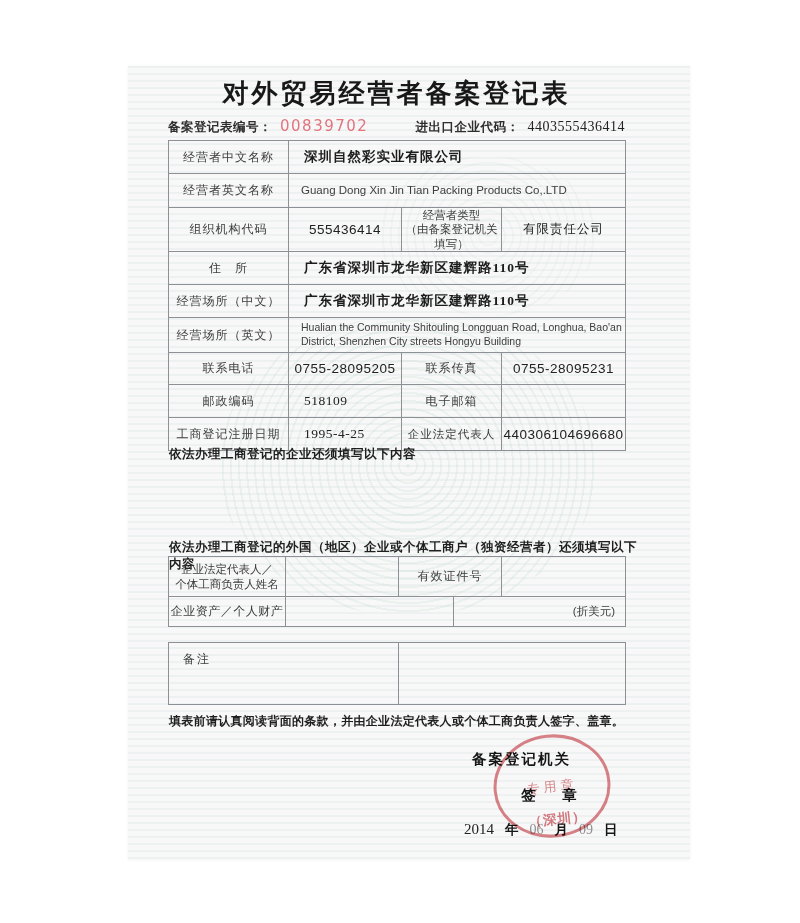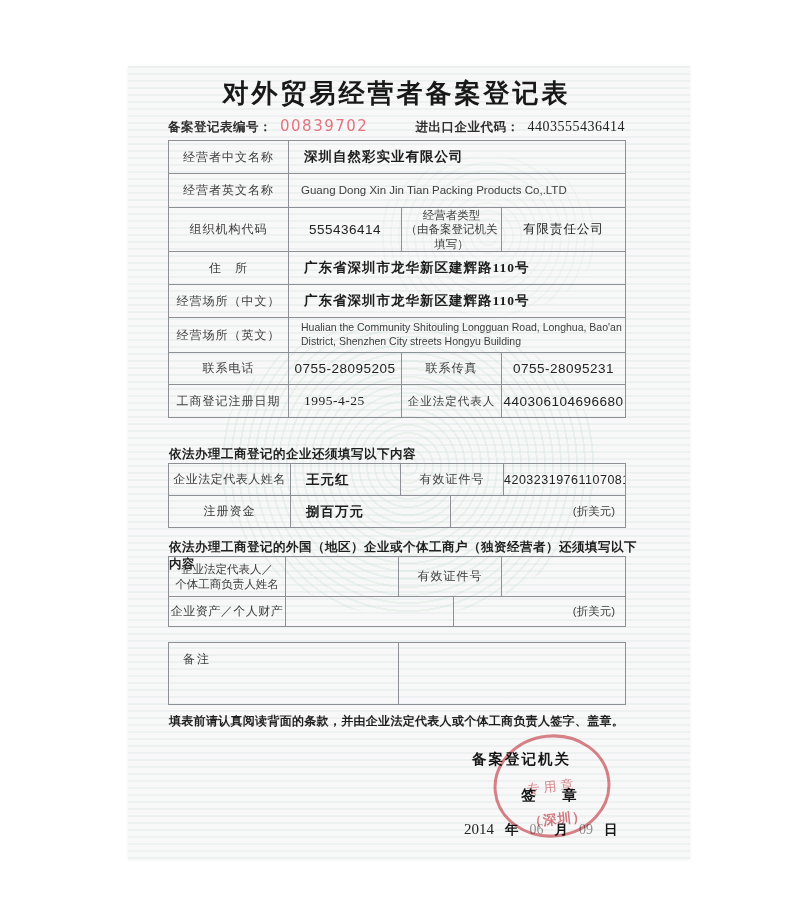--- a/index.html
+++ b/index.html
@@ -120,51 +120,35 @@
         <td class="lbl">经营场所（英文）</td>
         <td class="val-en" colspan="3">Hualian the Community Shitouling Longguan Road, Longhua, Bao'an District, Shenzhen City streets Hongyu Building</td>
       </tr>
       <tr style="height:32px">
         <td class="lbl">联系电话</td>
         <td class="val-num">0755-28095205</td>
         <td class="lbl">联系传真</td>
         <td class="val-num">0755-28095231</td>
       </tr>
       <tr style="height:33px">
+        <td class="lbl">邮政编码</td>
+        <td class="val-num-left">518109</td>
+        <td class="lbl">电子邮箱</td>
+        <td class="val-num"></td>
+      </tr>
+      <tr style="height:33px">
         <td class="lbl">工商登记注册日期</td>
         <td class="val-num-left">1995-4-25</td>
         <td class="lbl" style="font-size:11.5px">企业法定代表人</td>
         <td class="val-num">440306104696680</td>
       </tr>
     </tbody>
       </table>
 
     <div class="sec-head sh1">依法办理工商登记的企业还须填写以下内容</div>
-    <table class="t2">
-      <colgroup>
-          <col style="width:122px">
-          <col style="width:110px">
-          <col style="width:50px">
-          <col style="width:53px">
-          <col style="width:122px">
-        </colgroup>
-      <tbody>
-          <tr style="height:32px">
-        <td class="lbl" style="letter-spacing:.5px">企业法定代表人姓名</td>
-        <td class="val-cn">王元红</td>
-        <td class="lbl" colspan="2">有效证件号</td>
-        <td class="val-num" style="font-size:12.5px">420323197611070819</td>
-      </tr>
-      <tr style="height:32px">
-        <td class="lbl">注册资金</td>
-        <td class="val-cn" colspan="2">捌百万元</td>
-        <td class="usd" colspan="2">(折美元)</td>
-      </tr>
-    </tbody>
-      </table>
 
     <div class="sec-head sh2">依法办理工商登记的外国（地区）企业或个体工商户（独资经营者）还须填写以下内容</div>
     <table class="t3">
       <colgroup>
           <col style="width:117px">
           <col style="width:113px">
           <col style="width:55px">
           <col style="width:48px">
           <col style="width:124px">
         </colgroup>

